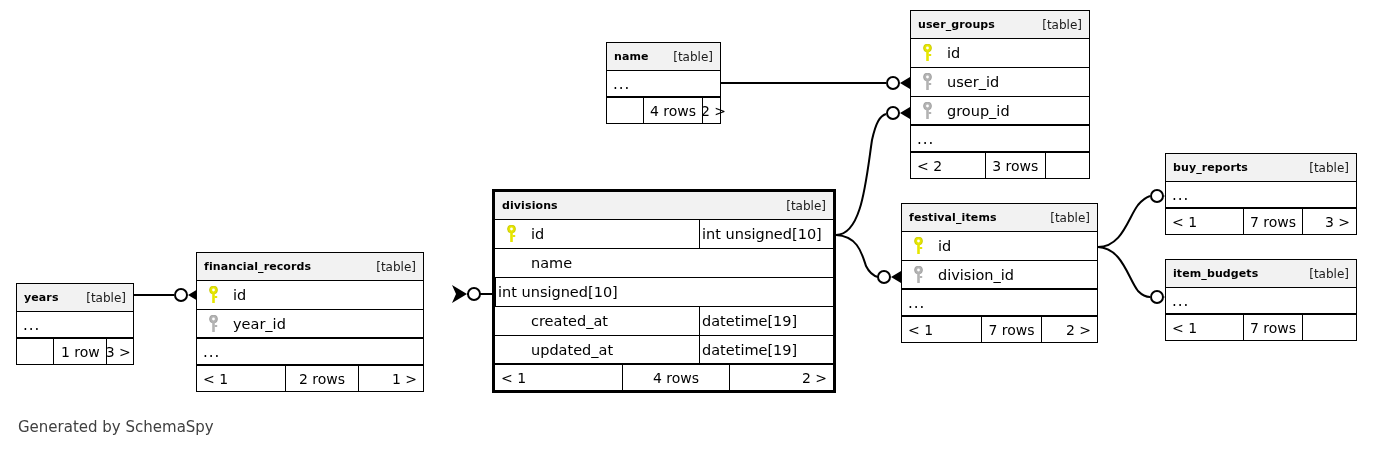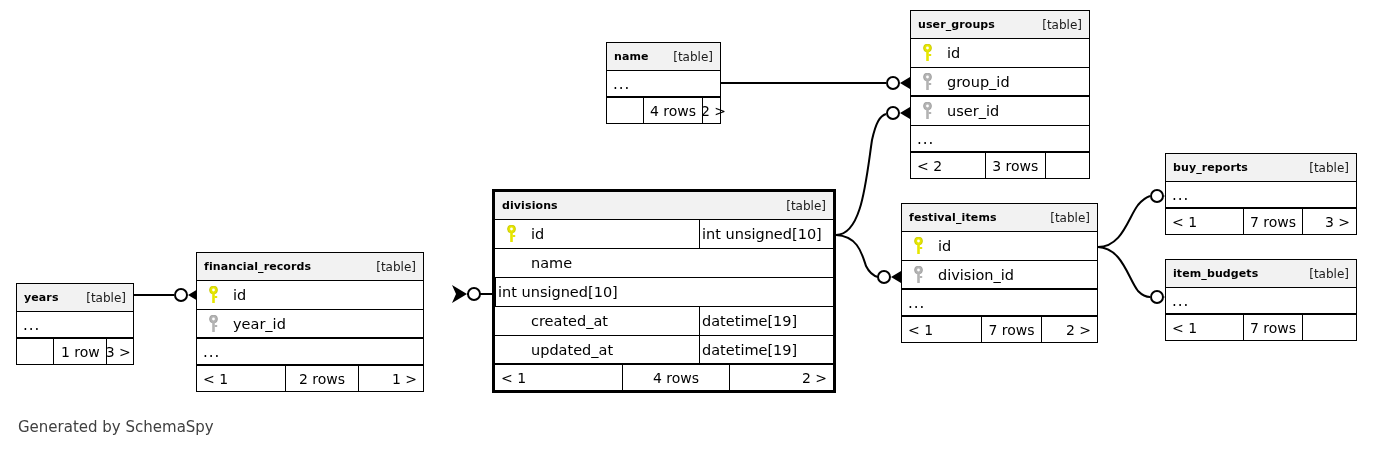--- a/index.html
+++ b/index.html
@@ -339,44 +339,44 @@
           <svg class="key-icon" width="11" height="18" viewBox="0 0 11 18" aria-hidden="true">
             <circle cx="5.5" cy="4" r="4" fill="#e6e600" stroke="#c2c200" stroke-width="0.7"></circle>
             <circle cx="5.5" cy="4" r="1.4" fill="#ffffff"></circle>
             <rect x="4.2" y="6" width="2.6" height="11" fill="#e6e600"></rect>
             <rect x="6.6" y="10" width="2.6" height="2" fill="#e6e600"></rect>
           </svg>
         </span>
         <span class="col-label">id</span>
       </div>
     </div>
-    <div class="col-row last-col">
+    <div class="col-row">
       <div class="col-main">
         <span class="key-slot">
           <svg class="key-icon" width="11" height="18" viewBox="0 0 11 18" aria-hidden="true">
             <circle cx="5.5" cy="4" r="4" fill="#b3b3b3" stroke="#9a9a9a" stroke-width="0.7"></circle>
             <circle cx="5.5" cy="4" r="1.4" fill="#ffffff"></circle>
             <rect x="4.2" y="6" width="2.6" height="11" fill="#b3b3b3"></rect>
             <rect x="6.6" y="10" width="2.6" height="2" fill="#b3b3b3"></rect>
           </svg>
         </span>
-        <span class="col-label">group_id</span>
-      </div>
-    </div>
-    <div class="col-row">
+        <span class="col-label">user_id</span>
+      </div>
+    </div>
+    <div class="col-row last-col">
       <div class="col-main">
         <span class="key-slot">
           <svg class="key-icon" width="11" height="18" viewBox="0 0 11 18" aria-hidden="true">
             <circle cx="5.5" cy="4" r="4" fill="#b3b3b3" stroke="#9a9a9a" stroke-width="0.7"></circle>
             <circle cx="5.5" cy="4" r="1.4" fill="#ffffff"></circle>
             <rect x="4.2" y="6" width="2.6" height="11" fill="#b3b3b3"></rect>
             <rect x="6.6" y="10" width="2.6" height="2" fill="#b3b3b3"></rect>
           </svg>
         </span>
-        <span class="col-label">user_id</span>
+        <span class="col-label">group_id</span>
       </div>
     </div>
     <div class="ellipsis-row">
       <span>...</span>
     </div>
     <div class="tbl-footer">
       <div class="foot-cell foot-left" style="width:58px;">&lt; 2</div>
       <div class="foot-cell foot-mid" style="width:70px;">3 rows</div>
       <div class="foot-cell foot-right" style="width:50px;"></div>
     </div>

